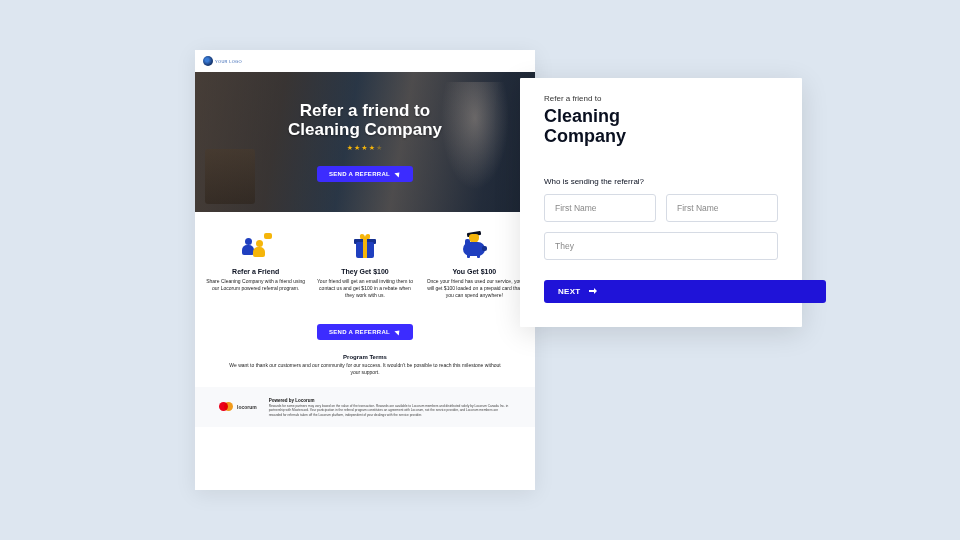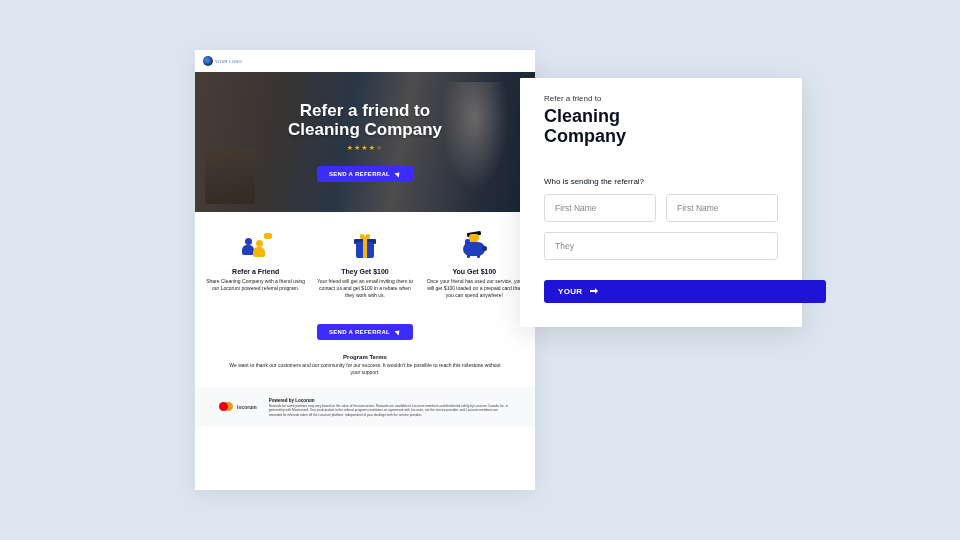--- a/index.html
+++ b/index.html
@@ -376,16 +376,16 @@
 
   <div class="row">
     <div class="input">First Name</div>
     <div class="input">First Name</div>
   </div>
   <div class="row full">
     <div class="input">They</div>
   </div>
 
   <div class="next-btn">
-    <span>YOUR</span>
+    <span>NEXT</span>
     <span class="arrow"></span>
   </div>
 </div>
 
 </body></html>

